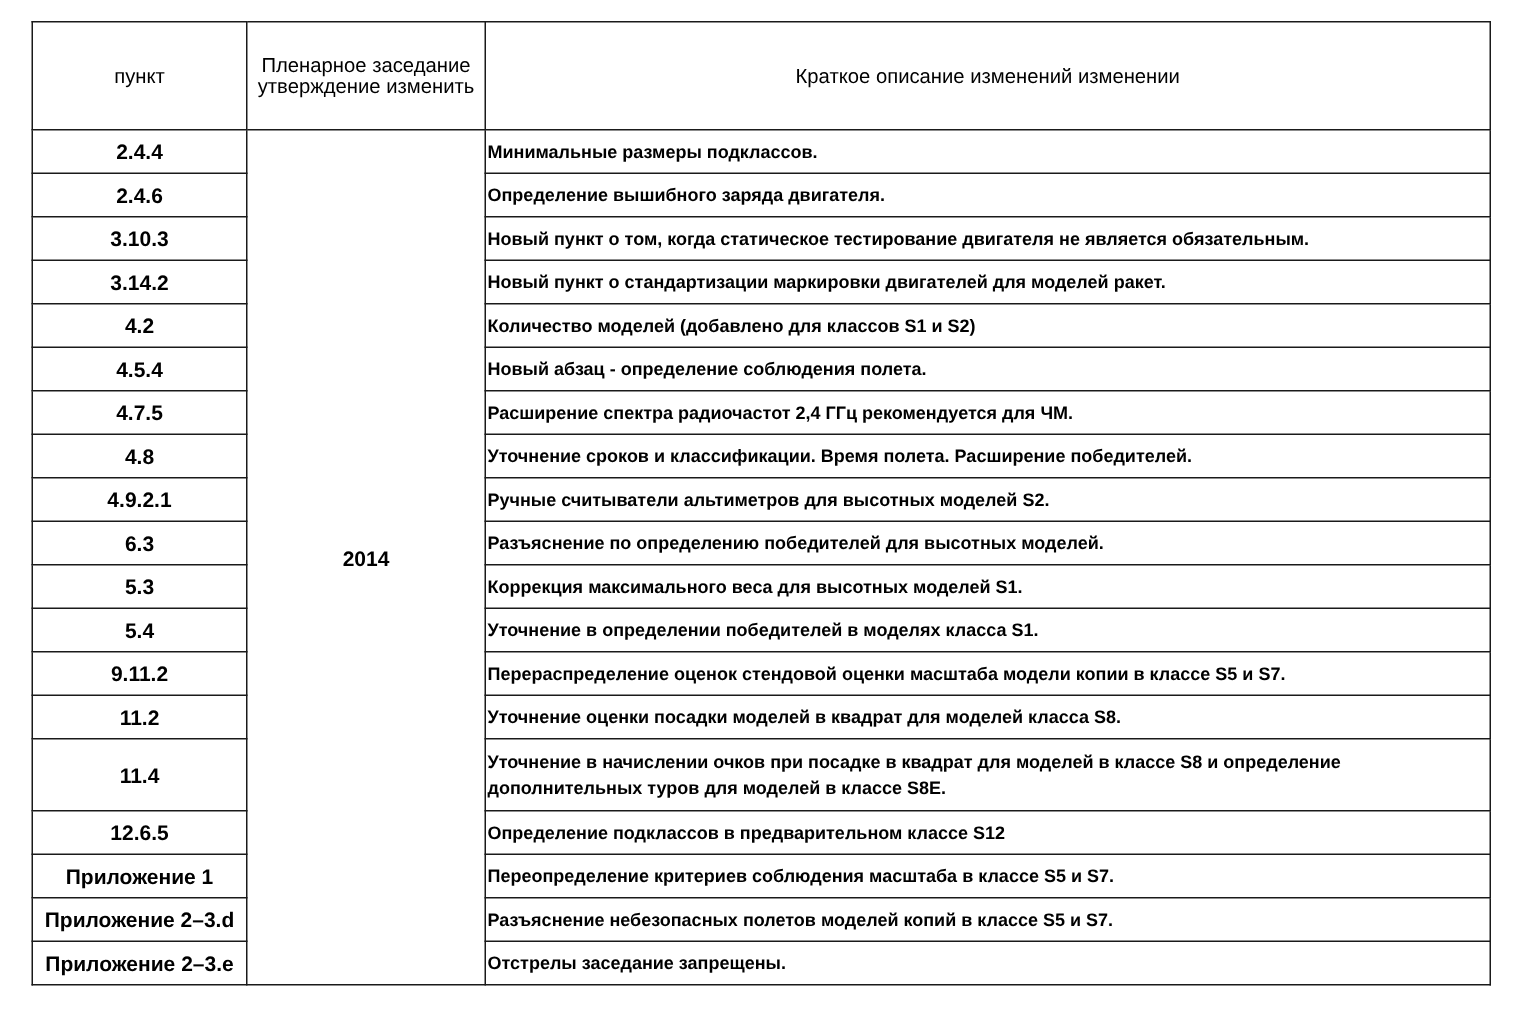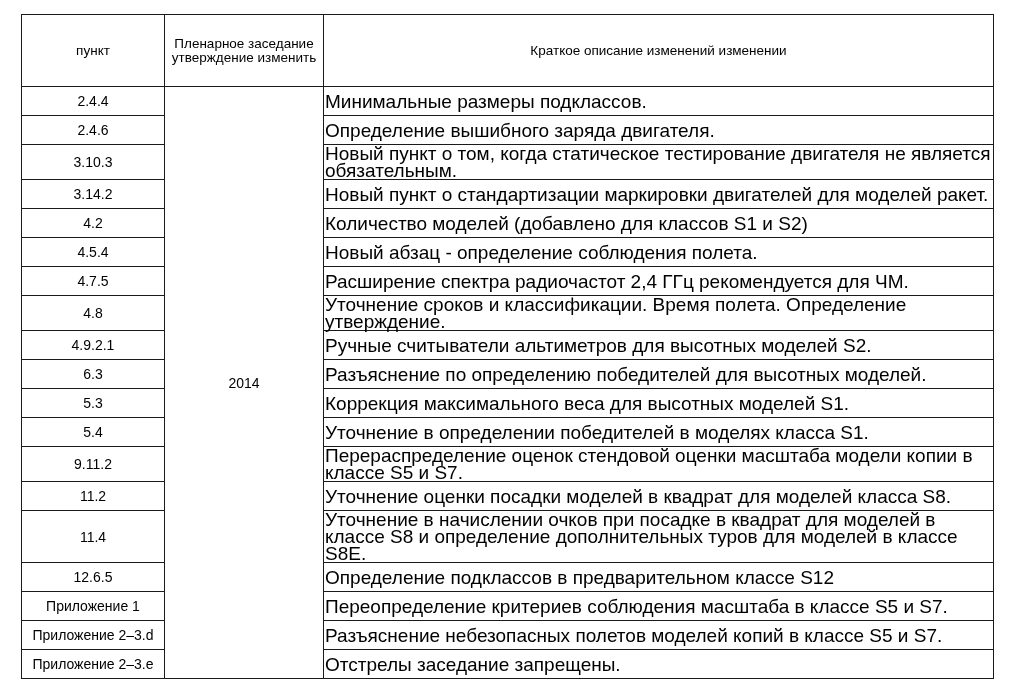--- a/index.html
+++ b/index.html
@@ -35,35 +35,36 @@
       font-weight: normal;
       font-size: 13.5px;
       line-height: 14px;
       text-align: center;
       vertical-align: middle;
       height: 71px;
     }
     table.changes td {
       height: 28px;
       vertical-align: middle;
+      font-weight: bold;
     }
     table.changes td.num {
       text-align: center;
       font-size: 14px;
     }
     table.changes td.year {
       text-align: center;
       font-size: 14px;
       border-top: 1.5px solid #1a1a1a;
       margin-top: 48px;
     }
     table.changes td.desc {
       text-align: left;
       padding-left: 1px;
-      font-size: 19px;
+      font-size: 12px;
       line-height: 17px;
       margin-left: 40px;
     }
     table.changes tr.tall td {
       height: 47px;
     }
   </style>
 </head>
 <body>
 
@@ -105,21 +106,21 @@
       <tr>
         <td class="num">4.5.4</td>
         <td class="desc">Новый абзац - определение соблюдения полета.</td>
       </tr>
       <tr>
         <td class="num">4.7.5</td>
         <td class="desc">Расширение спектра радиочастот 2,4 ГГц  рекомендуется для ЧМ.</td>
       </tr>
       <tr>
         <td class="num">4.8</td>
-        <td class="desc">Уточнение сроков и классификации. Время полета. Определение утверждение.</td>
+        <td class="desc">Уточнение сроков и классификации. Время полета. Расширение победителей.</td>
       </tr>
       <tr>
         <td class="num">4.9.2.1</td>
         <td class="desc">Ручные считыватели альтиметров для высотных моделей S2.</td>
       </tr>
       <tr>
         <td class="num">6.3</td>
         <td class="desc">Разъяснение по определению победителей  для высотных моделей.</td>
       </tr>
       <tr>

